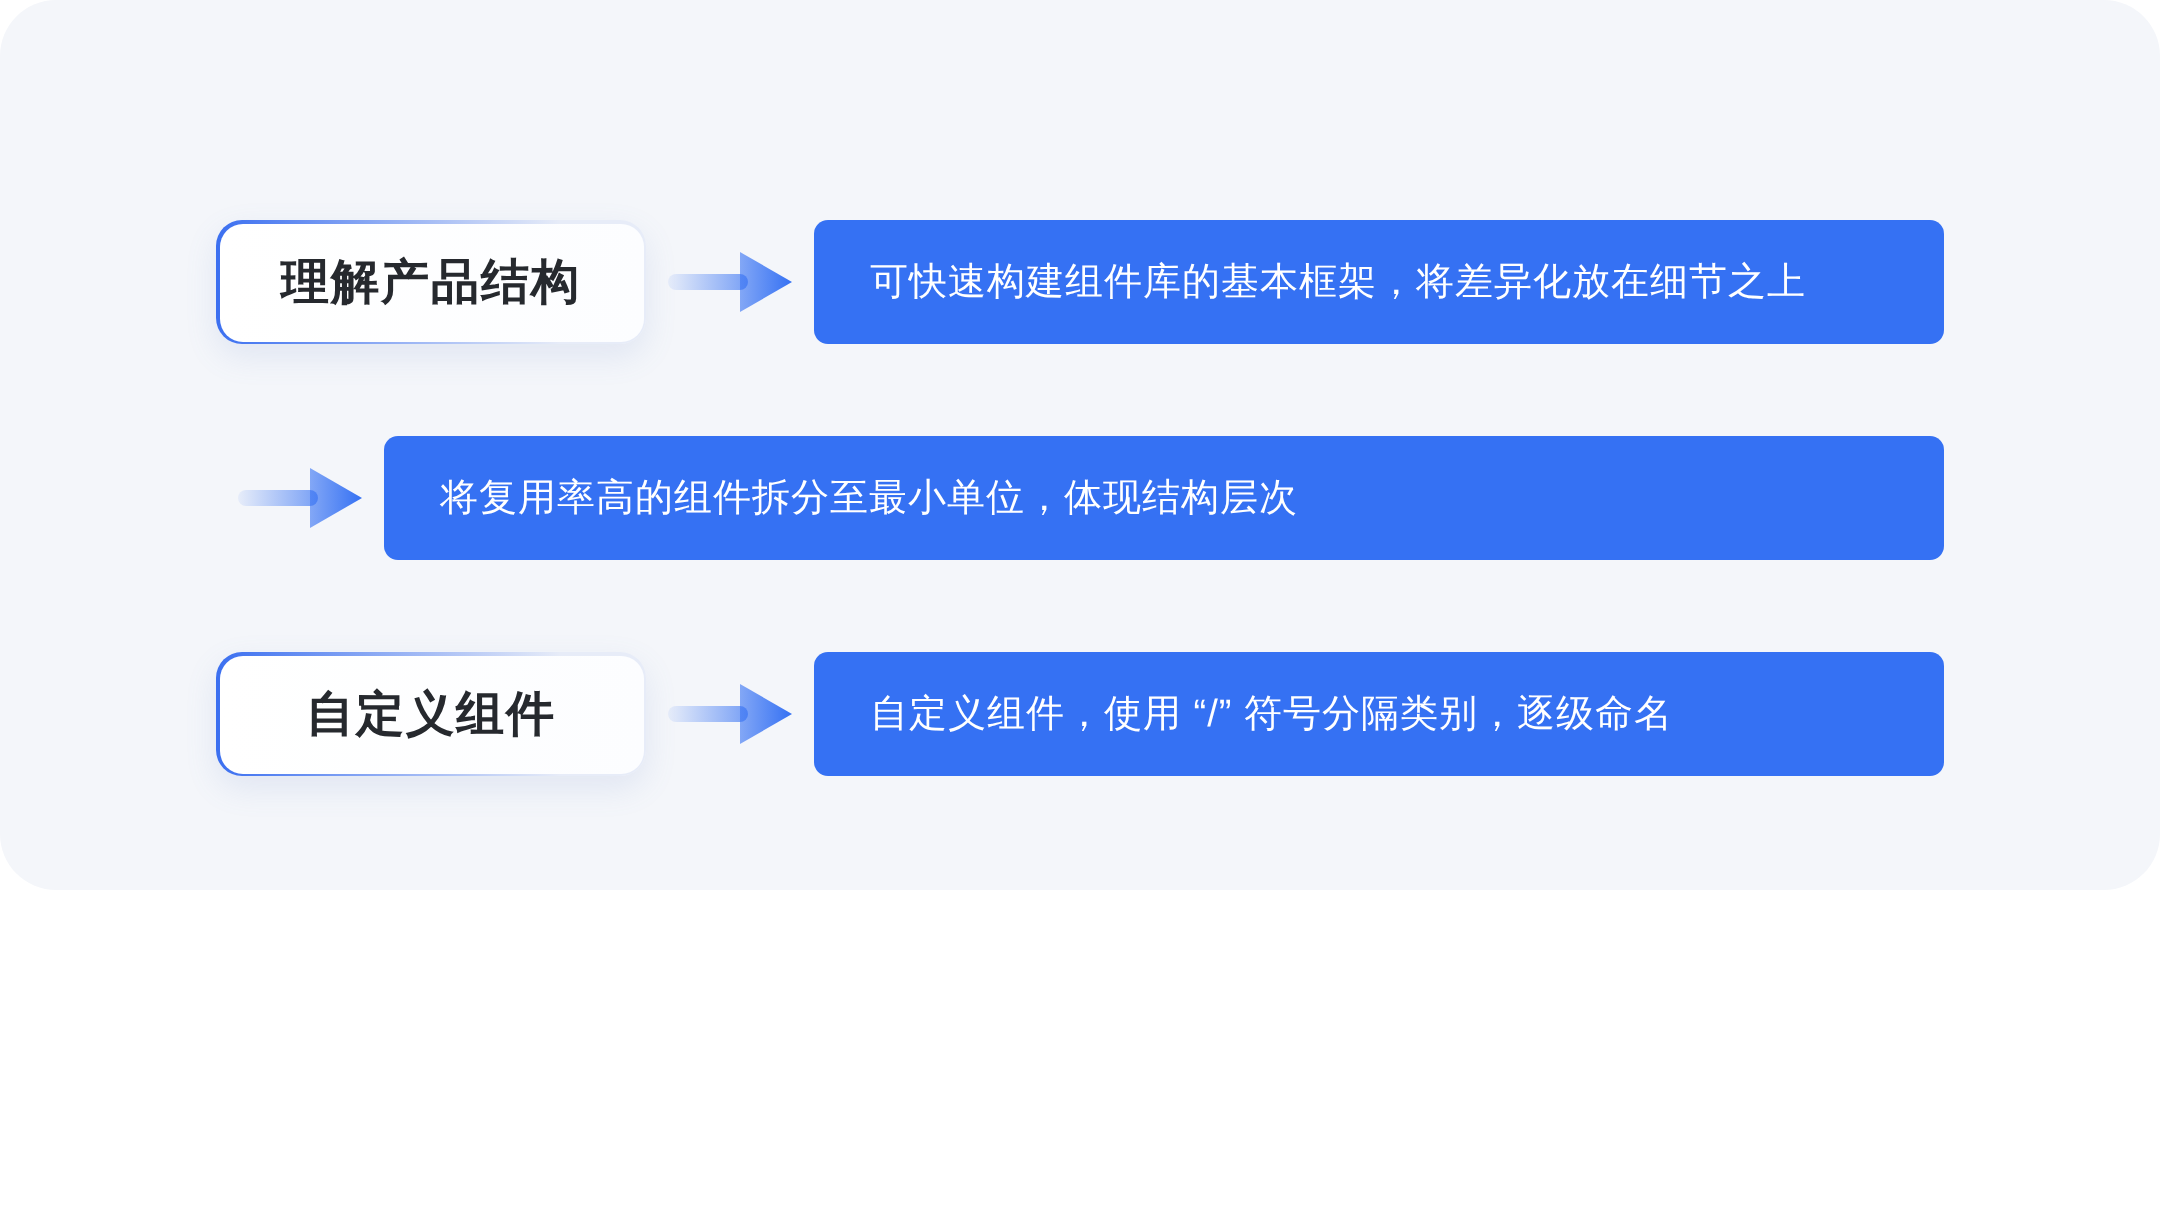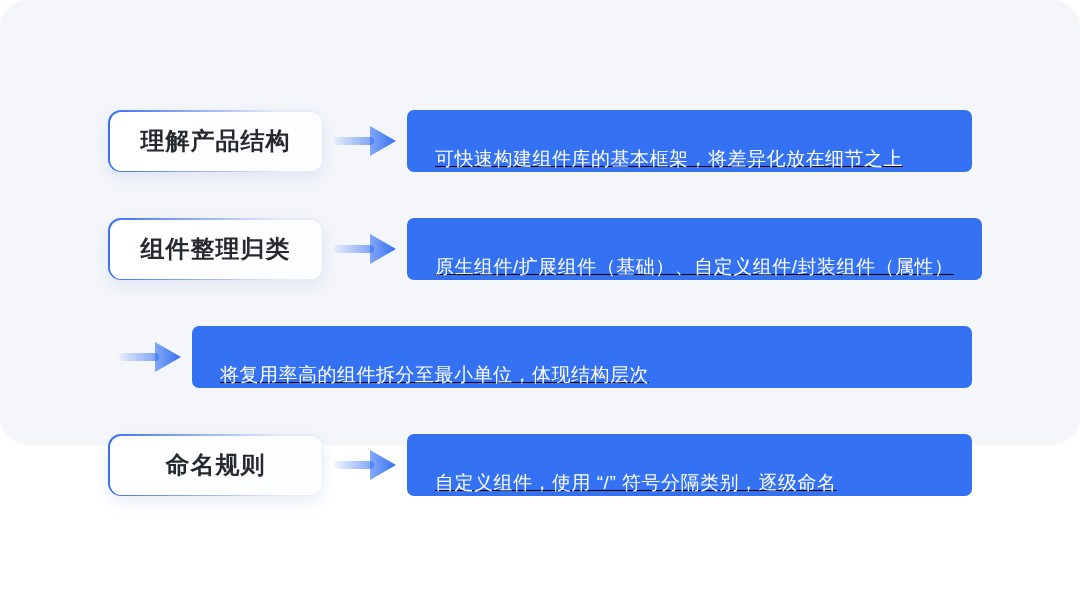--- a/index.html
+++ b/index.html
@@ -49,23 +49,22 @@
     flex: none;
     width: 84px; height: 62px;
     display: flex; align-items: center; justify-content: center;
   }
   .arrow-svg { display: block; }
   .desc-box {
     flex: 1;
     height: 62px;
     border-radius: 7px;
     background: var(--primary-blue, #3571F3);
-    display: flex; align-items: flex-end;
+    display: flex; align-items: center;
     padding: 0 28px;
-    text-decoration: underline;
   }
   .desc-text {
     font-size: 19px;
     font-weight: 400;
     letter-spacing: 0.5px;
     color: var(--box-text, #ffffff);
     white-space: nowrap;
   }
 </style>
 </head>
@@ -90,53 +89,37 @@
         </defs>
         <rect x="2" y="13" width="40" height="8" rx="4" fill="url(#arrowGrad)"></rect>
         <polygon points="38,2 64,17 38,32" fill="url(#arrowGrad)"></polygon>
       </svg>
     </div>
     <div class="desc-box">
       <span class="desc-text">可快速构建组件库的基本框架，将差异化放在细节之上</span>
     </div>
   </div>
 
-  <div class="row">
-    <div class="pill">
-      <div class="pill-inner">
-        <span class="pill-label">组件整理归类</span>
-      </div>
-    </div>
-    <div class="arrow-wrap">
-      <svg class="arrow-svg" width="66" height="34" viewBox="0 0 66 34">
-        <rect x="2" y="13" width="40" height="8" rx="4" fill="url(#arrowGrad)"></rect>
-        <polygon points="38,2 64,17 38,32" fill="url(#arrowGrad)"></polygon>
-      </svg>
-    </div>
-    <div class="desc-box">
-      <span class="desc-text">原生组件/扩展组件（基础）、自定义组件/封装组件（属性）</span>
-    </div>
-  </div>
 
   <div class="row">
     <div class="arrow-wrap">
       <svg class="arrow-svg" width="66" height="34" viewBox="0 0 66 34">
         <rect x="2" y="13" width="40" height="8" rx="4" fill="url(#arrowGrad)"></rect>
         <polygon points="38,2 64,17 38,32" fill="url(#arrowGrad)"></polygon>
       </svg>
     </div>
     <div class="desc-box">
       <span class="desc-text">将复用率高的组件拆分至最小单位，体现结构层次</span>
     </div>
   </div>
 
   <div class="row">
     <div class="pill">
       <div class="pill-inner">
-        <span class="pill-label">命名规则</span>
+        <span class="pill-label">自定义组件</span>
       </div>
     </div>
     <div class="arrow-wrap">
       <svg class="arrow-svg" width="66" height="34" viewBox="0 0 66 34">
         <rect x="2" y="13" width="40" height="8" rx="4" fill="url(#arrowGrad)"></rect>
         <polygon points="38,2 64,17 38,32" fill="url(#arrowGrad)"></polygon>
       </svg>
     </div>
     <div class="desc-box">
       <span class="desc-text">自定义组件，使用 “/” 符号分隔类别，逐级命名</span>

